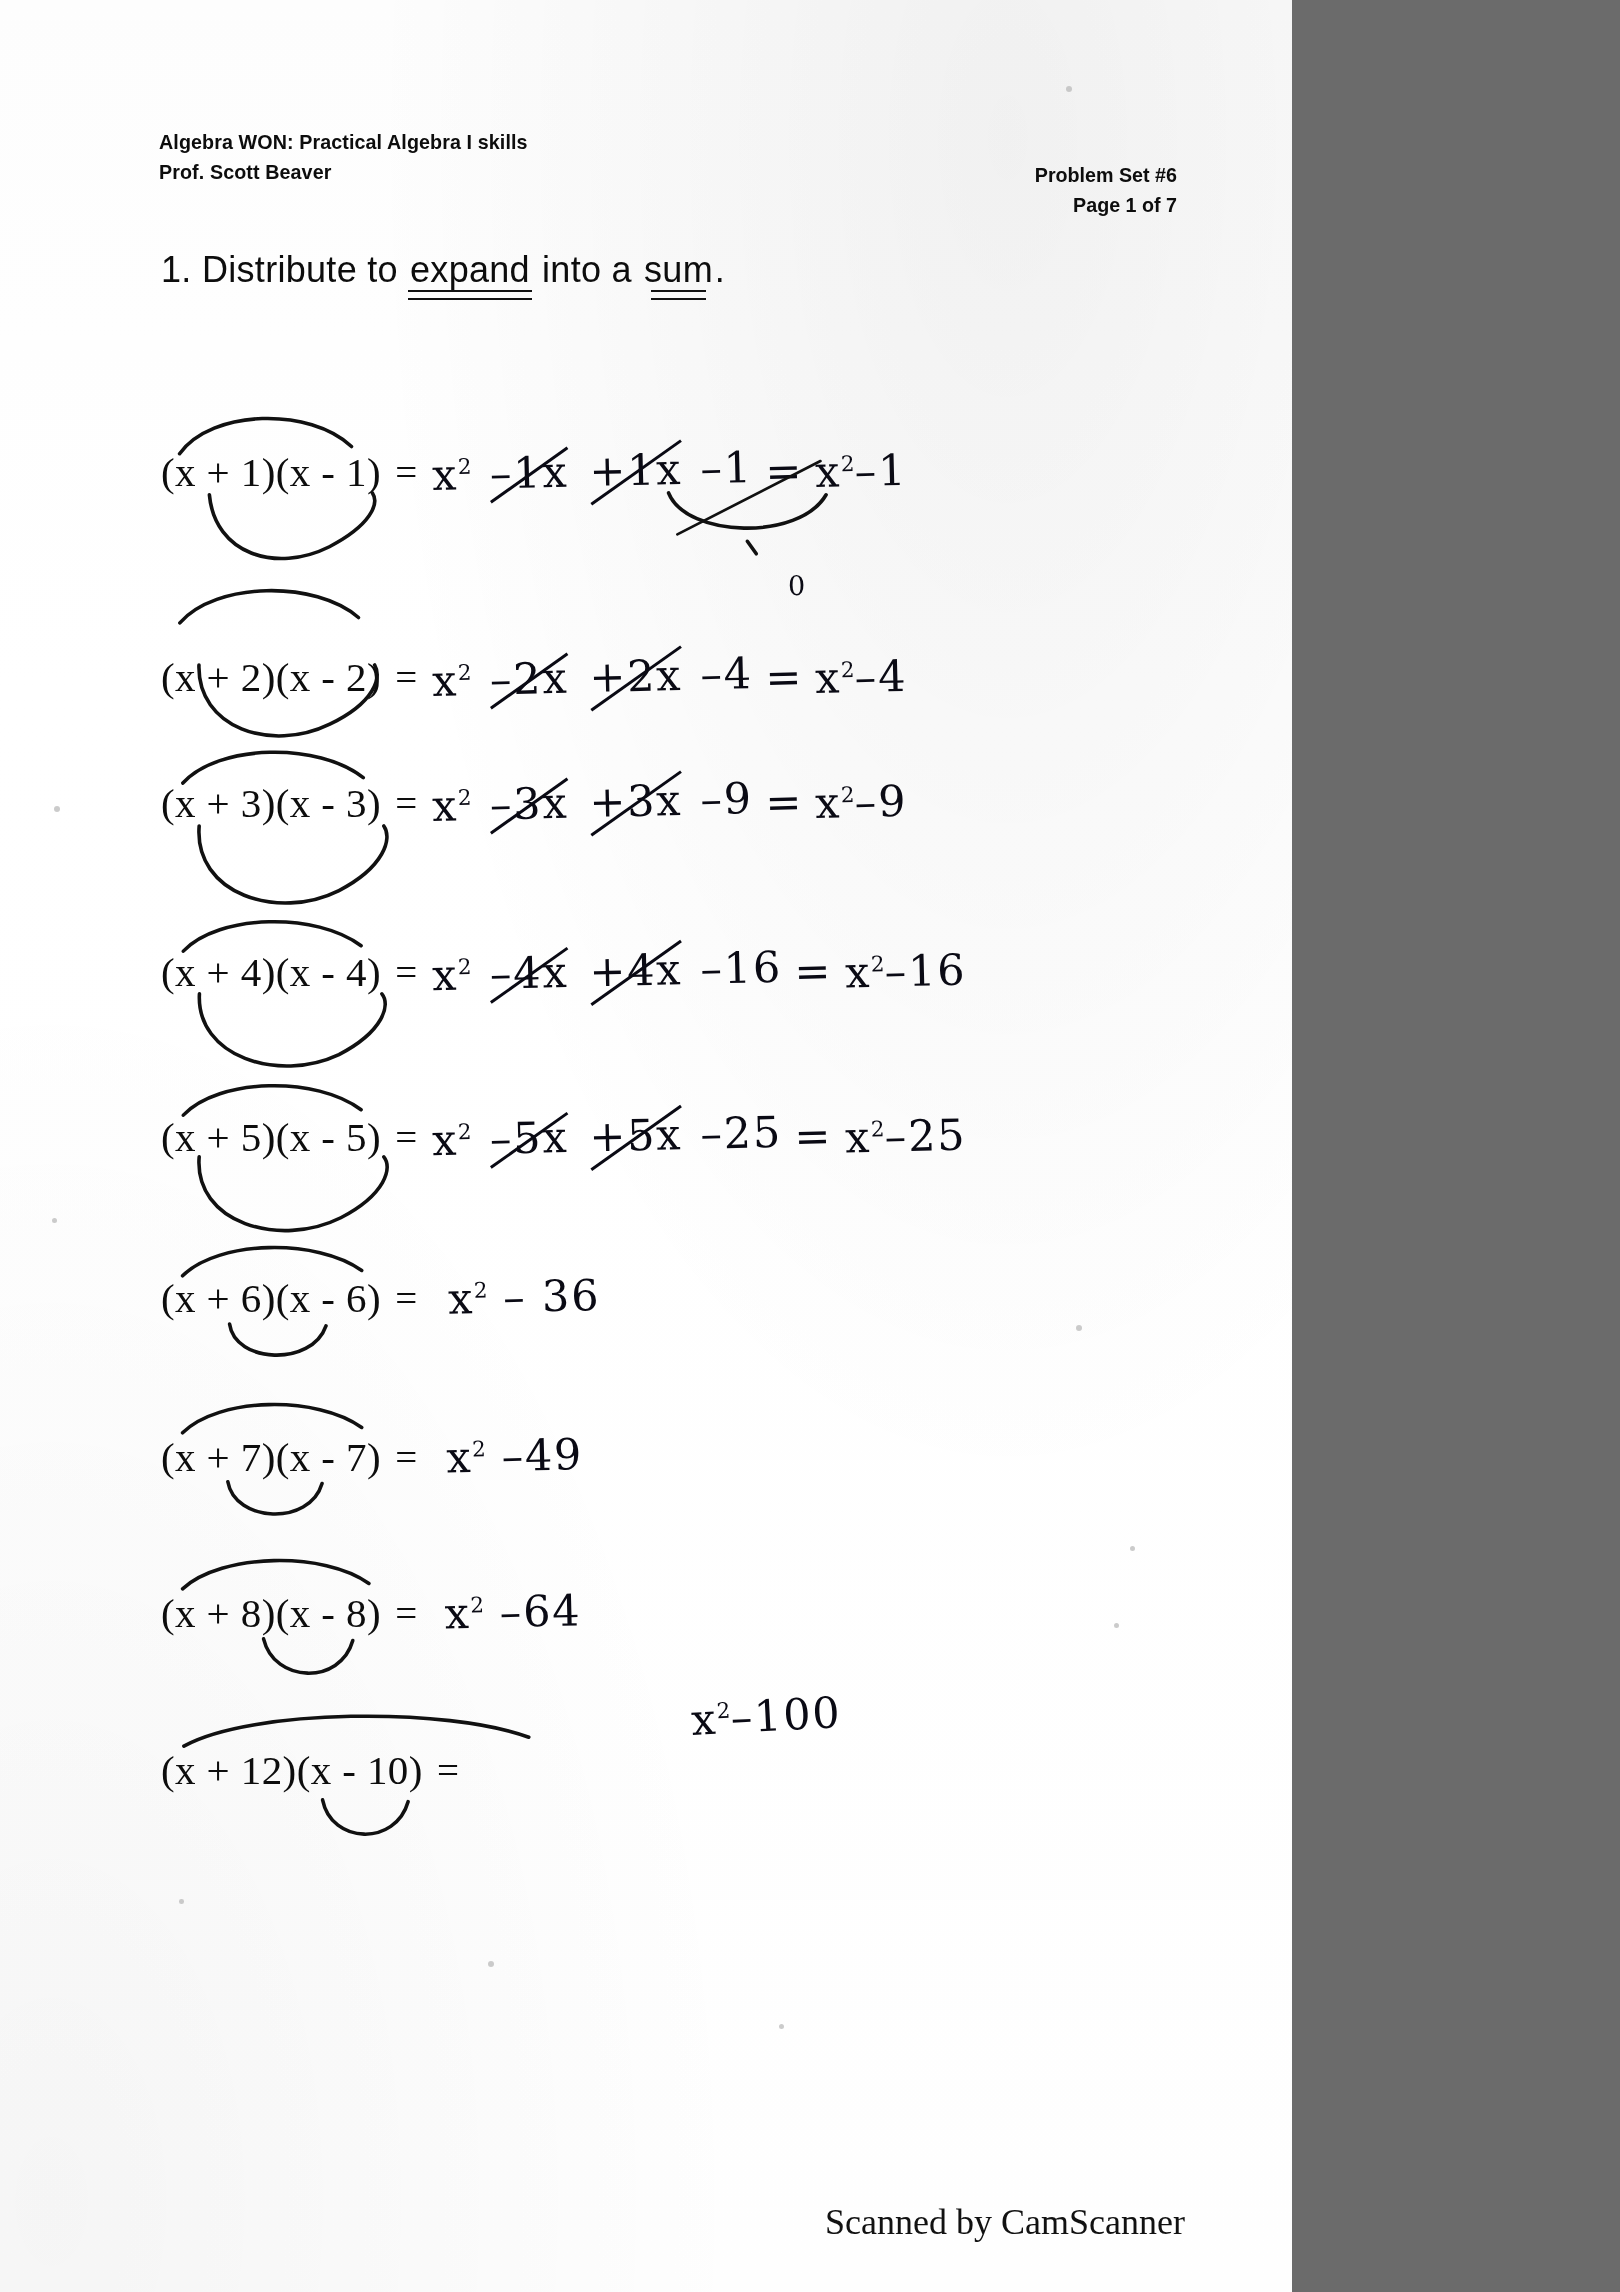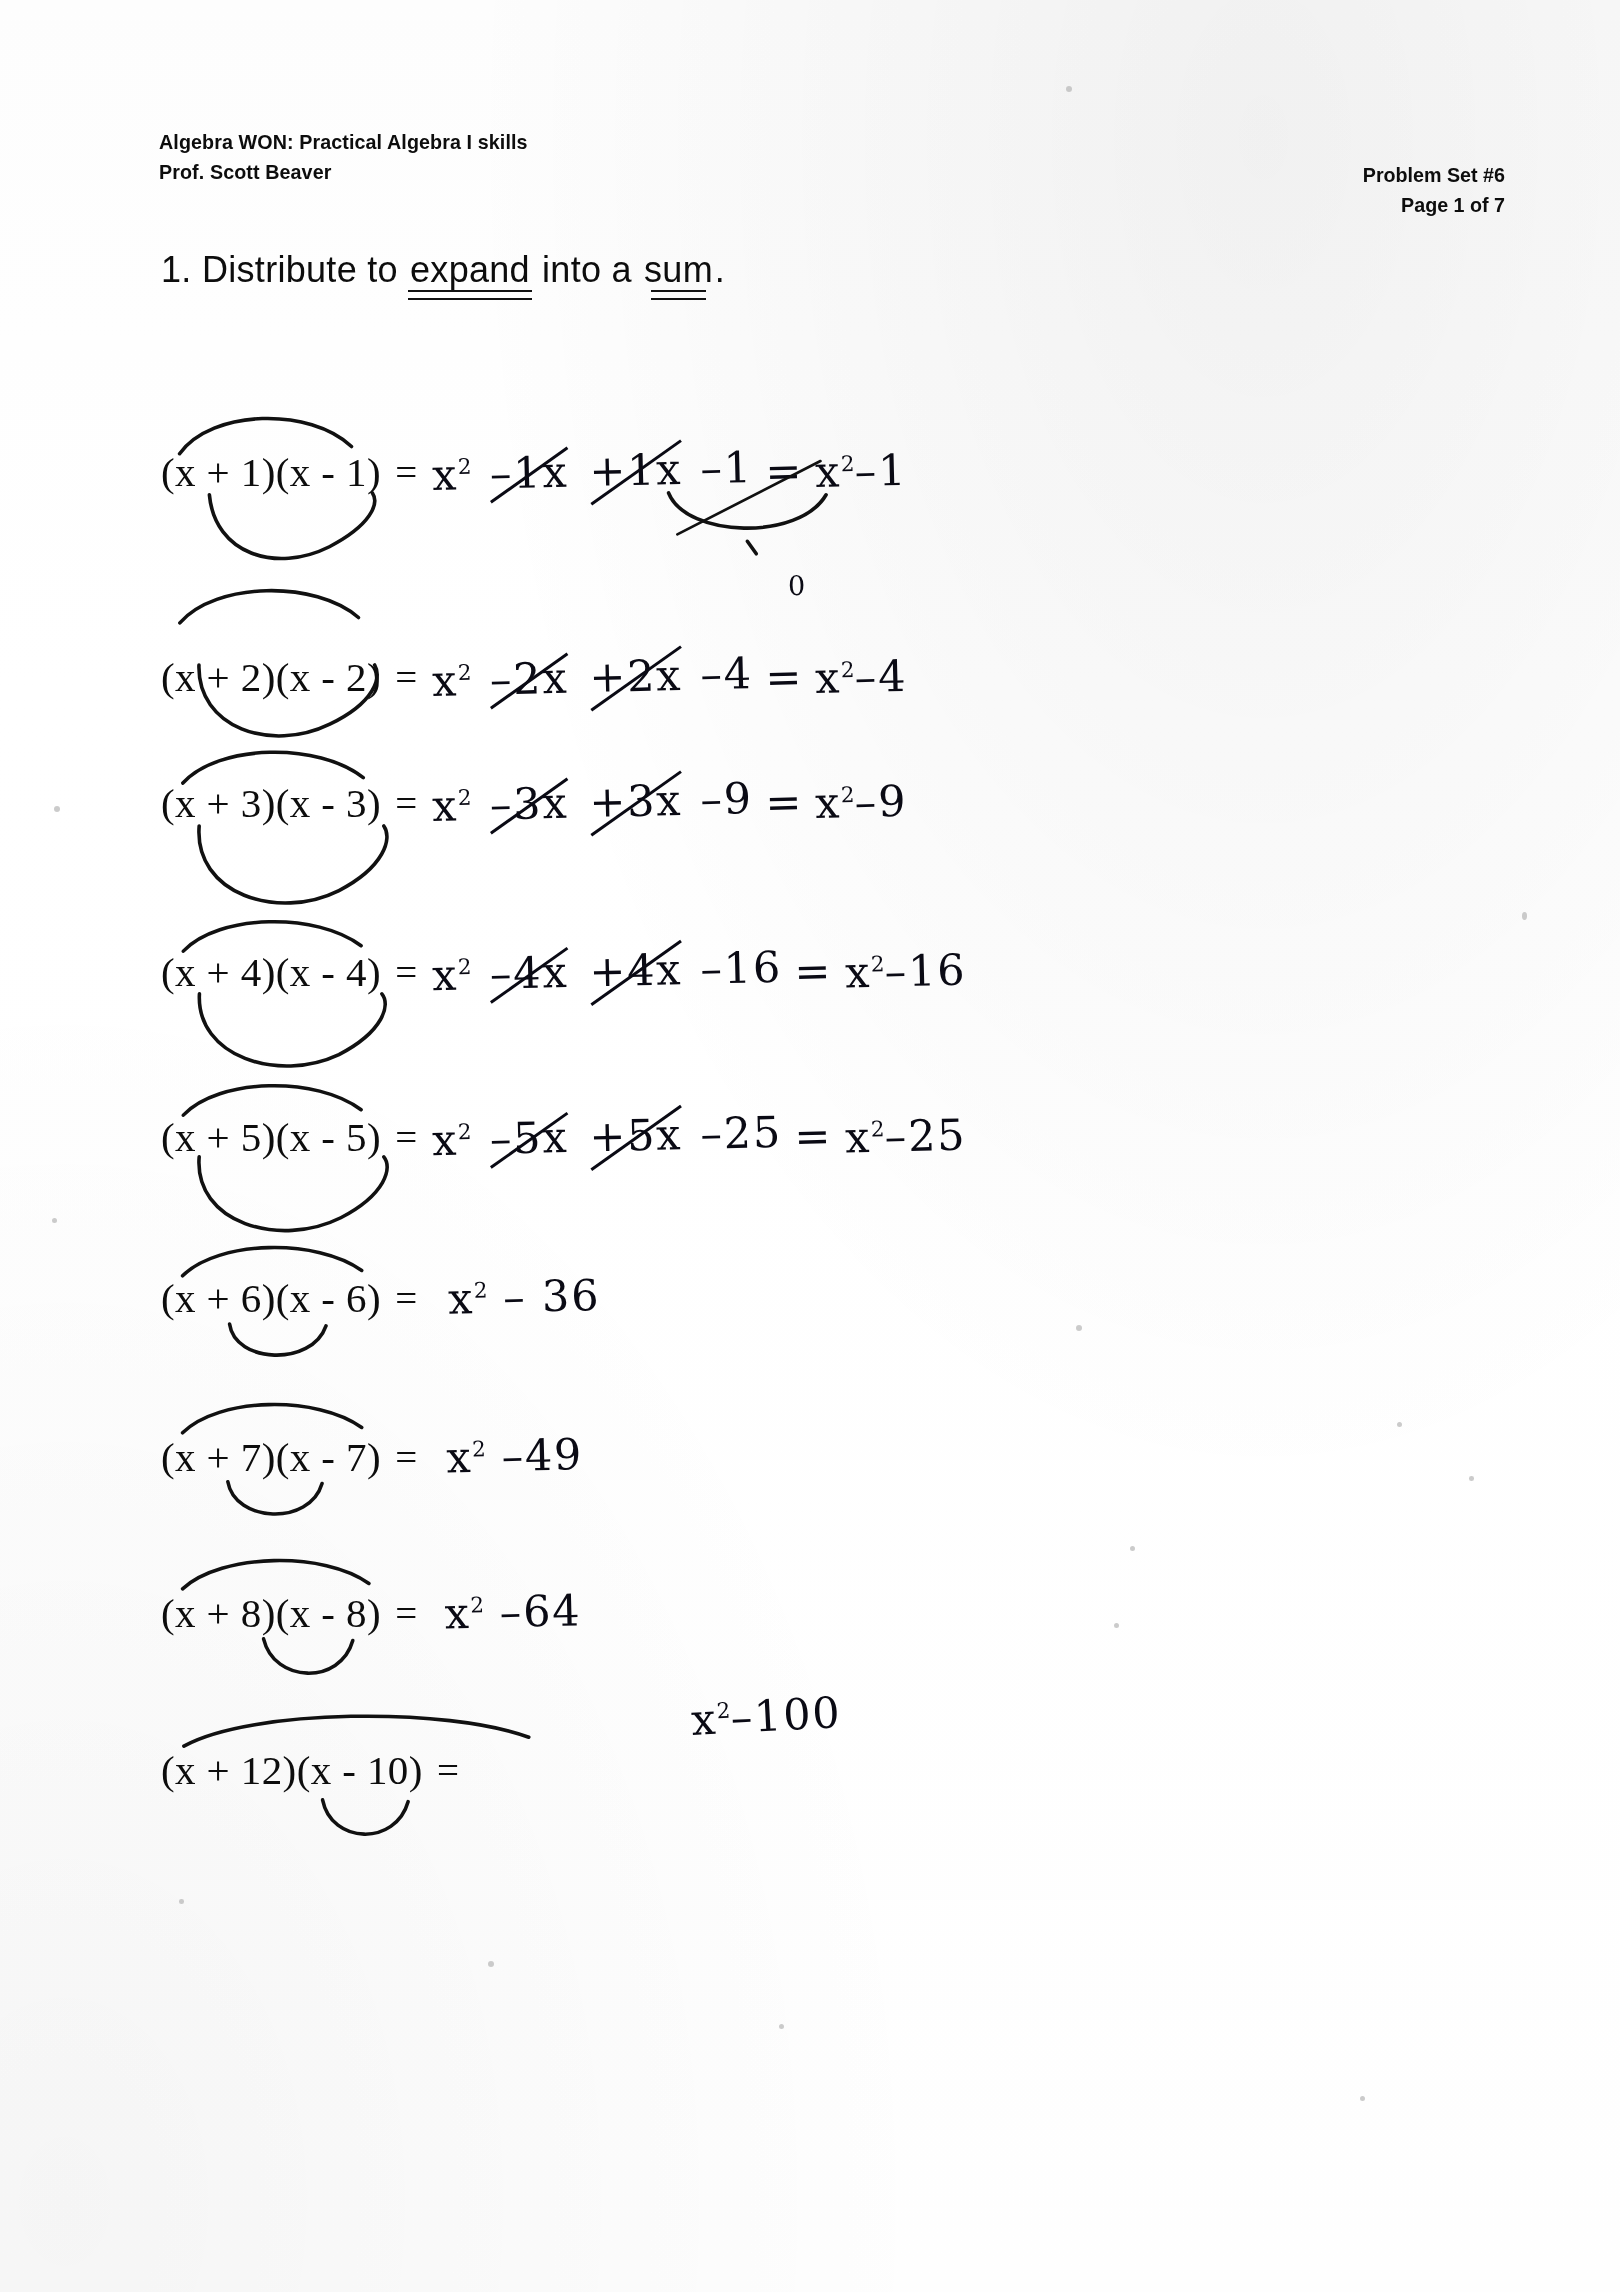--- a/index.html
+++ b/index.html
@@ -2,21 +2,21 @@
 <html style="font-size:14.3px"><head>
 <meta charset="utf-8">
 <style>
   html, body {
     margin: 0;
     padding: 0;
     background: #6b6b6b;
   }
   .page {
     position: relative;
-    width: 1620px;
+    width: 1292px;
     height: 2293px;
     background: #8b5cf6;
     overflow: hidden;
     font-family: "Liberation Sans", sans-serif;
     color: #0d0d0d;
   }
   
   .paper-tint {
     position: absolute;
     inset: 0;
@@ -367,14 +367,15 @@
     <svg width="376" height="48" viewBox="0 0 420 54">
         <path d="M4,44 C80,2 300,0 392,34" stroke="#111" stroke-width="4" fill="none" stroke-linecap="round"></path>
       </svg>
   </div>
   <div class="arc" style="left:319px; top:1798px;">
     <svg width="107" height="50" viewBox="0 0 120 56">
         <path d="M4,2 C14,52 86,54 100,4" stroke="#111" stroke-width="4" fill="none" stroke-linecap="round"></path>
       </svg>
   </div>
 
+  <div class="footer">Scanned by CamScanner</div>
 </div>
 
 
 </body></html>

